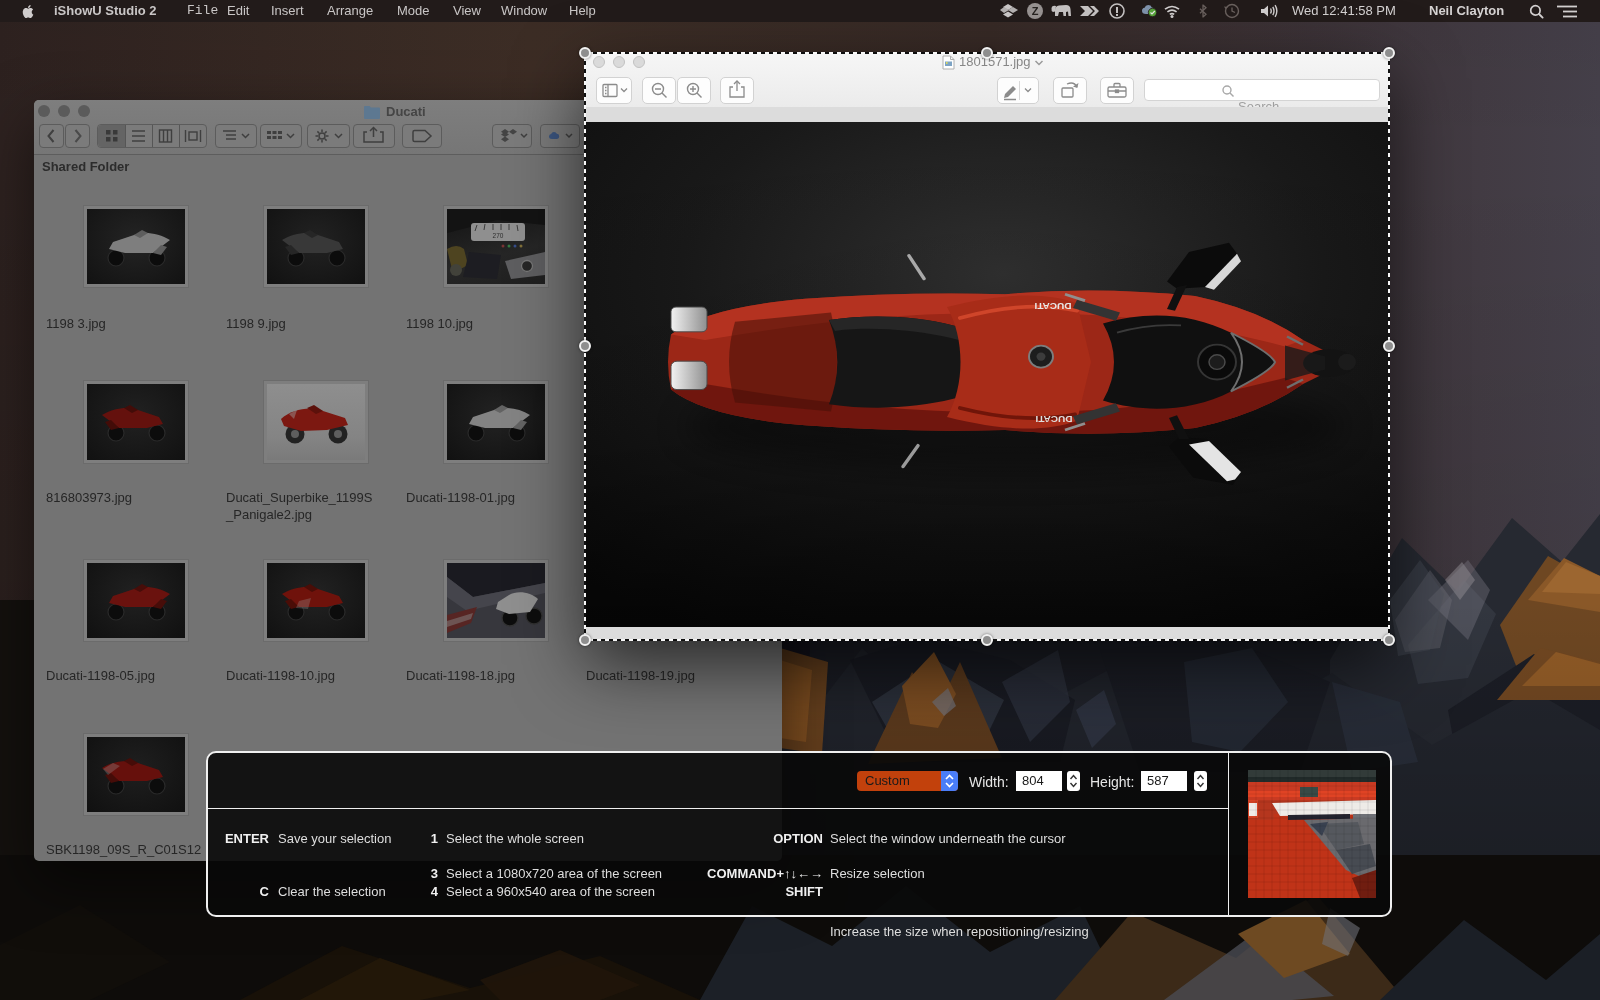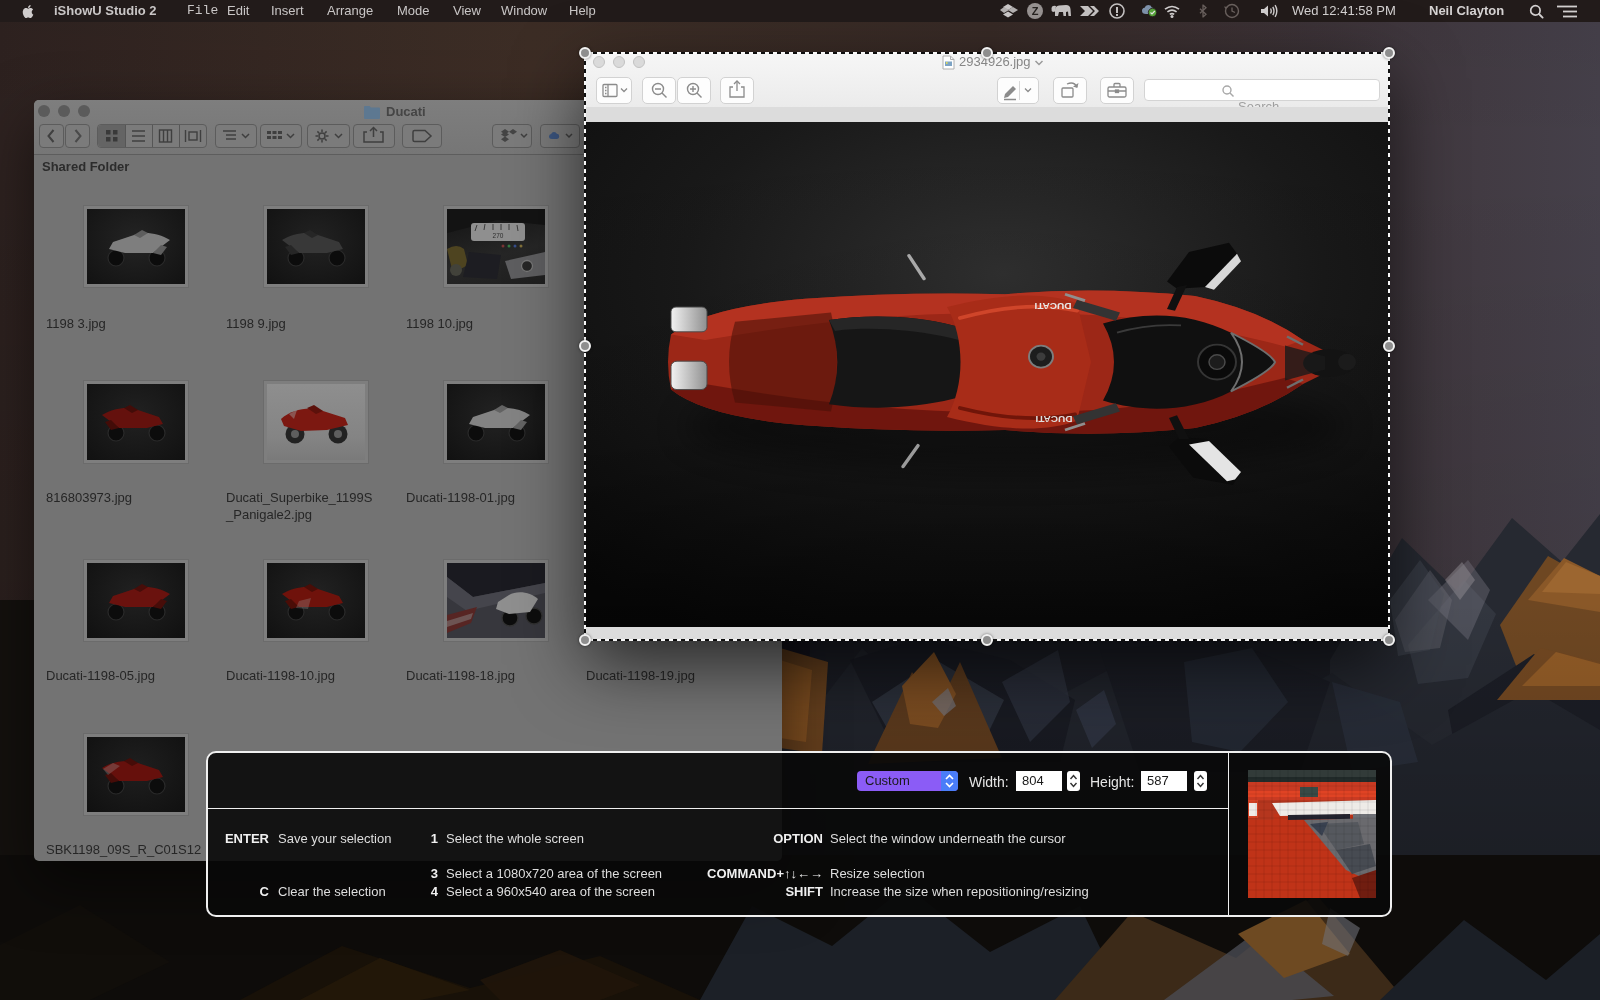--- a/index.html
+++ b/index.html
@@ -423,21 +423,21 @@
     <div class="abs" style="left:0;top:0;width:803px;height:54px;background:linear-gradient(#f6f6f6,#ebebeb);border-bottom:1px solid #c9c9c9;"></div>
     <div class="abs ptl" style="left:8px;top:3px;"></div>
     <div class="abs ptl" style="left:28px;top:3px;"></div>
     <div class="abs ptl" style="left:48px;top:3px;"></div>
     <svg class="abs" style="left:357px;top:2px" width="13" height="15" viewBox="0 0 13 15">
       <path d="M1 1 L8.5 1 L12 4.5 L12 14 L1 14 Z" fill="#fff" stroke="#b0b0b0"></path>
       <path d="M8.5 1 L8.5 4.5 L12 4.5" fill="none" stroke="#b0b0b0"></path>
       <rect x="3" y="6.5" width="7" height="4.5" fill="#7da3c4"></rect>
         <circle cx="4.8" cy="8" r="0.9" fill="#e8e050"></circle>
     </svg>
-    <div class="abs" style="left:374px;top:1px;font-size:13px;color:#868686;">2934926.jpg</div>
+    <div class="abs" style="left:374px;top:1px;font-size:13px;color:#868686;">1801571.jpg</div>
     <svg class="abs" style="left:449px;top:6px" width="10" height="8">
         <path d="M1.5 2 L5 5.5 L8.5 2" stroke="#9a9a9a" stroke-width="1.5" fill="none"></path>
       </svg>
 
     <div class="abs pbtn" style="left:11px;top:24px;width:34px;">
         <svg width="34" height="25">
       <g fill="none" stroke="#8b8b8b" stroke-width="1.3">
         <rect x="6" y="6.5" width="14" height="12" rx="1"></rect>
             <line x1="11" y1="6.5" x2="11" y2="18.5"></line>
         <line x1="8" y1="9.5" x2="9.5" y2="9.5"></line>
@@ -599,21 +599,21 @@
     <div class="abs hdl" style="right:-6px;top:287px;"></div>
     <div class="abs hdl" style="left:-6px;bottom:-6px;"></div>
     <div class="abs hdl" style="left:396px;bottom:-6px;"></div>
     <div class="abs hdl" style="right:-6px;bottom:-6px;"></div>
   </div>
 
   <div id="panel" class="abs" style="left:206px;top:751px;width:1186px;height:166px;background:rgba(9,9,9,0.9);border:2px solid #efefef;border-radius:10px;box-sizing:border-box;color:#e6e6e6;">
     <div class="abs" style="left:1020px;top:0;width:1px;height:162px;background:#efefef;"></div>
     <div class="abs" style="left:0;top:55px;width:1020px;height:1px;background:#efefef;"></div>
 
-    <div class="abs" style="left:649px;top:18px;width:101px;height:20px;background:#8b5cf6;border-radius:4px;">
+    <div class="abs" style="left:649px;top:18px;width:101px;height:20px;background:#c2410c;border-radius:4px;">
       <div class="abs" style="left:8px;top:2px;font-size:13px;color:#1a1a1a;">Custom</div>
       <div class="abs" style="right:0;top:0;width:17px;height:20px;background:#4a7df8;border-radius:0 4px 4px 0;">
         <svg width="17" height="20">
             <path d="M5 8 L8.5 4.5 L12 8 M5 12 L8.5 15.5 L12 12" stroke="#fff" stroke-width="1.6" fill="none"></path>
           </svg>
       </div>
     </div>
     <div class="abs" style="left:761px;top:21px;font-size:14px;">Width:</div>
     <div class="abs inp" style="left:808px;top:18px;">804</div>
     <div class="abs stp" style="left:859px;top:18px;"><svg width="13" height="20">
@@ -638,21 +638,21 @@
         <span class="abs" style="left:238px;">Select a 1080x720 area of the screen</span>
       <span class="abs k" style="left:420px;width:195px;">COMMAND+↑↓←→</span>
         <span class="abs" style="left:622px;">Resize selection</span>
     </div>
     <div class="abs srow" style="top:131px;">
       <span class="abs k" style="left:0;width:61px;">C</span>
         <span class="abs" style="left:70px;">Clear the selection</span>
       <span class="abs k" style="left:150px;width:80px;">4</span>
         <span class="abs" style="left:238px;">Select a 960x540 area of the screen</span>
       <span class="abs k" style="left:420px;width:195px;">SHIFT</span>
-        <span class="abs" style="left:622px;">Increase the size when repositioning/resizing</span>
+        <span class="abs" style="left:622px;margin-top:40px;">Increase the size when repositioning/resizing</span>
     </div>
 
     <svg class="abs" style="left:1040px;top:17px" width="128" height="128" viewBox="0 0 128 128">
       <rect x="0" y="0" width="128" height="128" fill="#c03318"></rect>
       <rect x="0" y="0" width="128" height="7" fill="#323b39"></rect>
       <rect x="0" y="7" width="128" height="5" fill="#222b2a"></rect>
       <rect x="0" y="12" width="128" height="18" fill="#c83a22"></rect>
       <rect x="0" y="21" width="128" height="6" fill="#e04324"></rect>
       <rect x="52" y="17" width="18" height="10" fill="#374a46"></rect>
       <polygon points="0,30 128,30 128,44 26,44 26,50 0,50" fill="#b5361e"></polygon>

